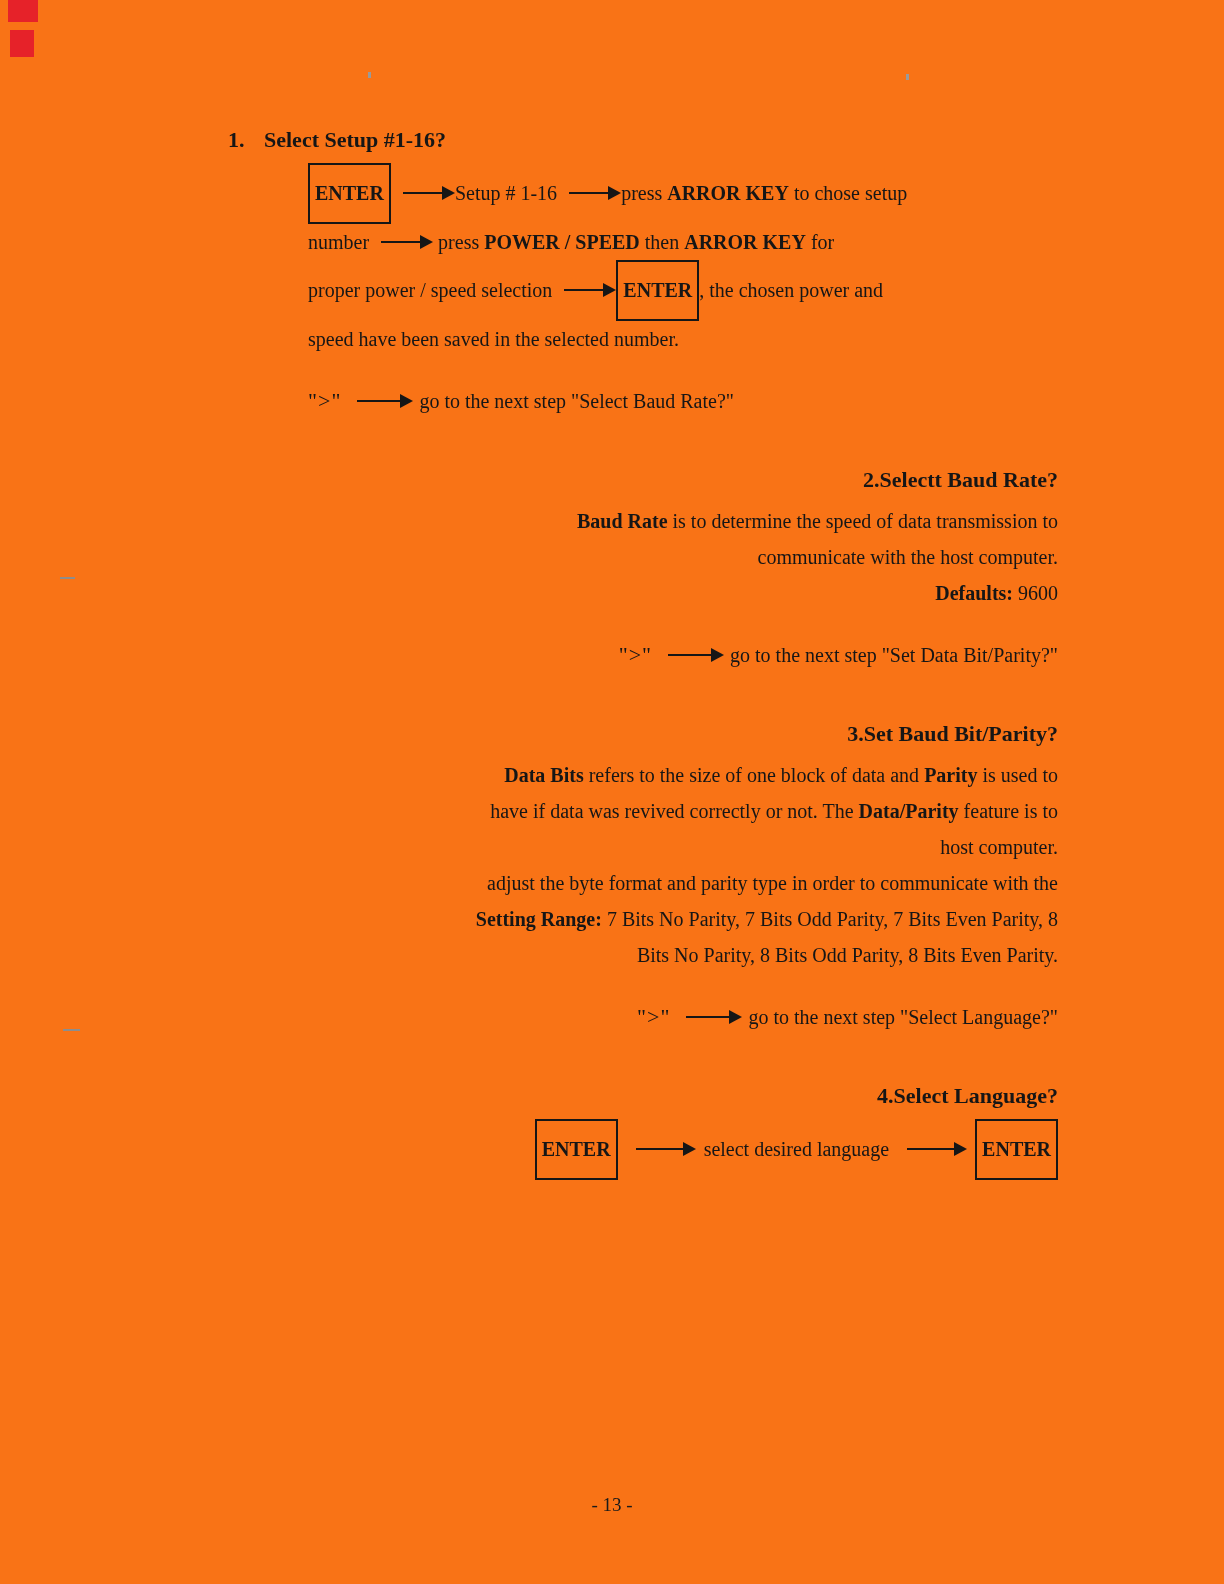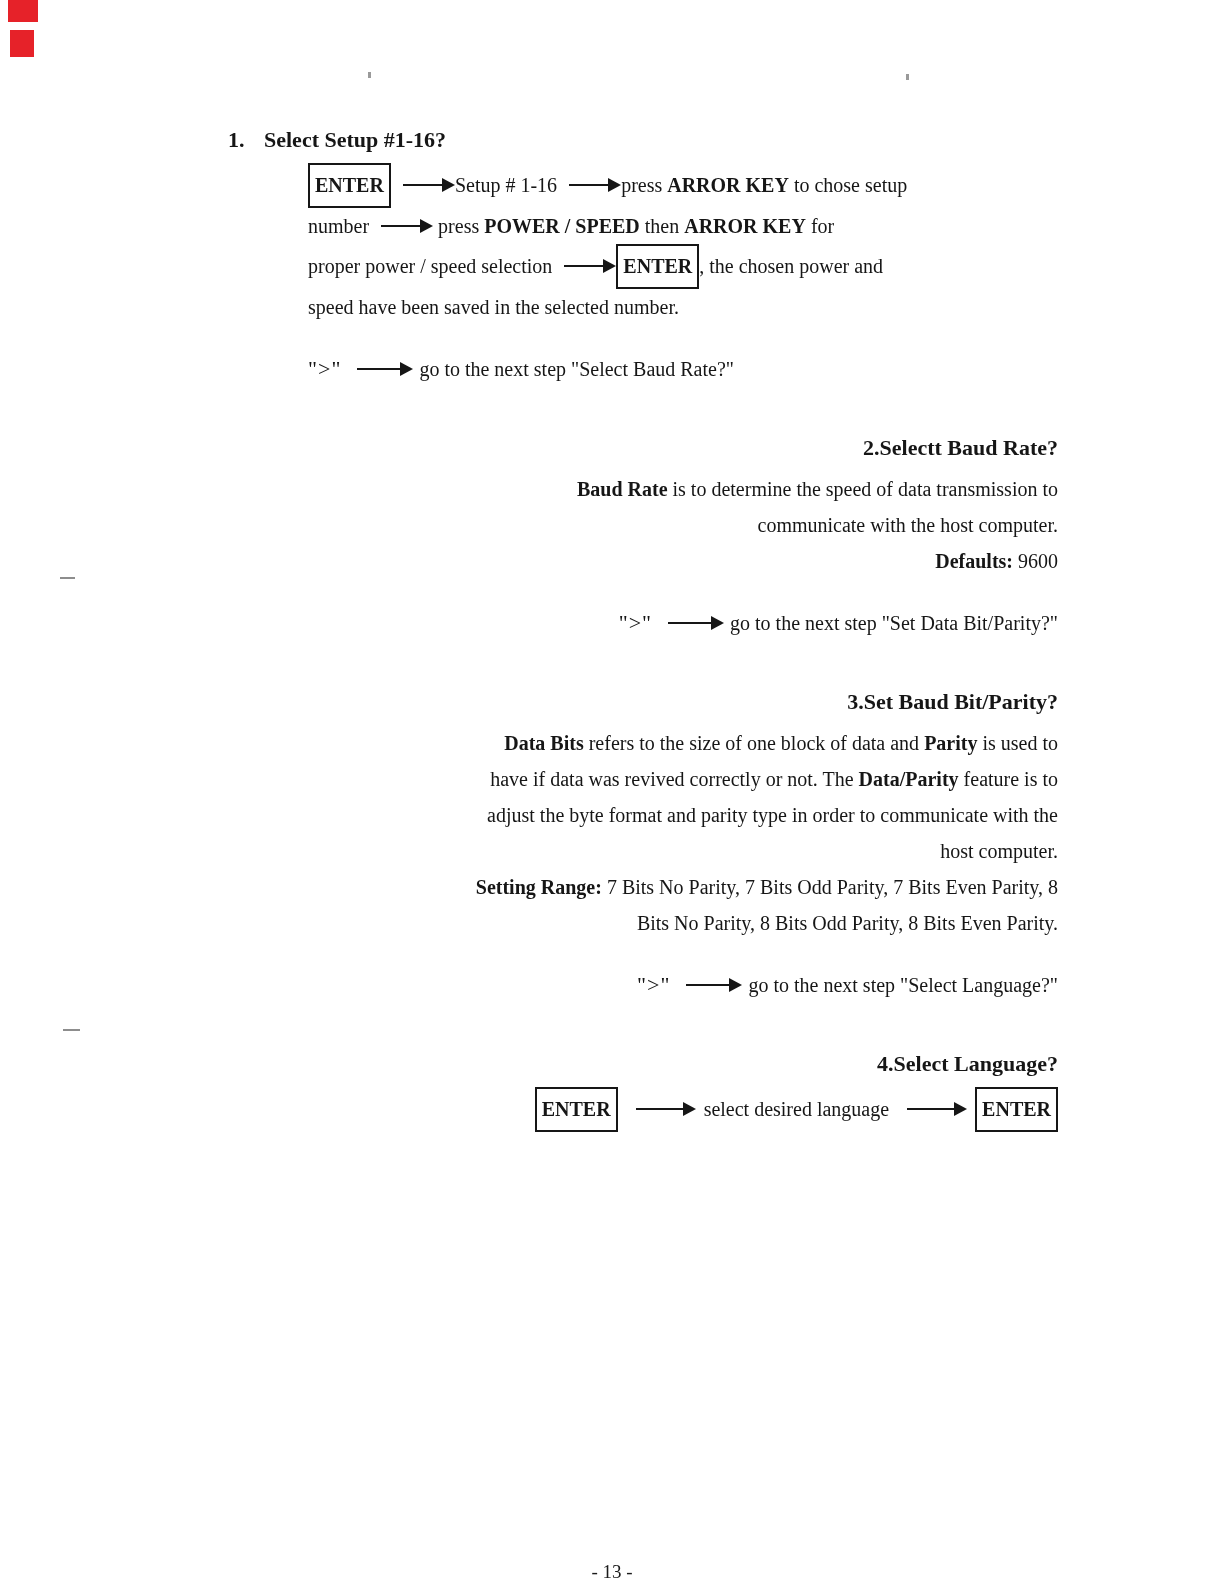--- a/index.html
+++ b/index.html
@@ -6,21 +6,21 @@
   * { margin:0; padding:0; box-sizing:border-box; }
   html,body { width:1224px; }
   body {
     background:#e9e9e7;
     font-family:"Liberation Serif","DejaVu Serif",serif;
   }
   .page {
     position:relative;
     width:1224px;
     height:1584px;
-    background:#ffffff;
+    background:#f97316;
     color:#161616;
     overflow:hidden;
   }
   
   .scan-mark { position:absolute; background:#e62229; }
   .scan-mark.m1 { left:8px;  top:0;    width:30px; height:22px; }
   .scan-mark.m2 { left:10px; top:30px; width:24px; height:27px; }
   
   .stray { position:absolute; background:#8d8d8d; }
   .stray.d1 { left:60px;  top:577px;  width:15px; height:2px; }
@@ -50,21 +50,21 @@
   .line {
     font-size:20px;
     line-height:36px;
     white-space:nowrap;
   }
   .b { font-weight:700; }
 
   .kbd {
     display:inline-block;
     border:2px solid #161616;
-    padding:8px 5px;
+    padding:16px 5px;
     font-weight:700;
     font-size:20px;
     line-height:25px;
     vertical-align:baseline;
   }
 
   .arrow {
     display:inline-block;
     position:relative;
     width:40px;
@@ -89,21 +89,21 @@
     margin-top:26px;
     font-size:20px;
     line-height:36px;
     white-space:nowrap;
   }
   .prompt-symbol { font-size:22px; letter-spacing:1px; }
   .prompt .arrow { width:44px; margin:0 18px 4px 16px; }
 
   .page-footer {
     position:absolute;
-    top:1561px;
+    top:1494px;
     left:0;
     width:100%;
     text-align:center;
     font-size:19px;
     color:#1b1b1b;
   }
 </style>
 </head>
 <body>
 
@@ -137,22 +137,22 @@
         <div class="line"><span class="b">Defaults:</span><span> 9600</span></div>
       </div>
       <div class="prompt"><span class="prompt-symbol">"&gt;"</span><span class="arrow"></span><span>go to the next step "Set Data Bit/Parity?"</span></div>
     </section>
 
     <section>
       <h2 class="heading"><span class="num">3.</span><span>Set Baud Bit/Parity?</span></h2>
       <div class="body">
         <div class="line"><span class="b">Data Bits</span><span> refers to the size of one block of data and </span><span class="b">Parity</span><span> is used to</span></div>
         <div class="line"><span>have if data was revived correctly or not. The </span><span class="b">Data/Parity</span><span> feature is to</span></div>
+        <div class="line"><span>host computer.</span></div>
         <div class="line"><span>adjust the byte format and parity type in order to communicate with the</span></div>
-        <div class="line"><span>host computer.</span></div>
         <div class="line"><span class="b">Setting Range:</span><span> 7 Bits No Parity, 7 Bits Odd Parity, 7 Bits Even Parity, 8</span></div>
         <div class="line"><span>Bits No Parity, 8 Bits Odd Parity, 8 Bits Even Parity.</span></div>
       </div>
       <div class="prompt"><span class="prompt-symbol">"&gt;"</span><span class="arrow"></span><span>go to the next step "Select Language?"</span></div>
     </section>
 
     <section>
       <h2 class="heading"><span class="num">4.</span><span>Select Language?</span></h2>
       <div class="body">
         <div class="line"><span class="kbd">ENTER</span><span class="arrow wide"></span><span>select desired language</span><span class="arrow wide"></span><span class="kbd">ENTER</span></div>

